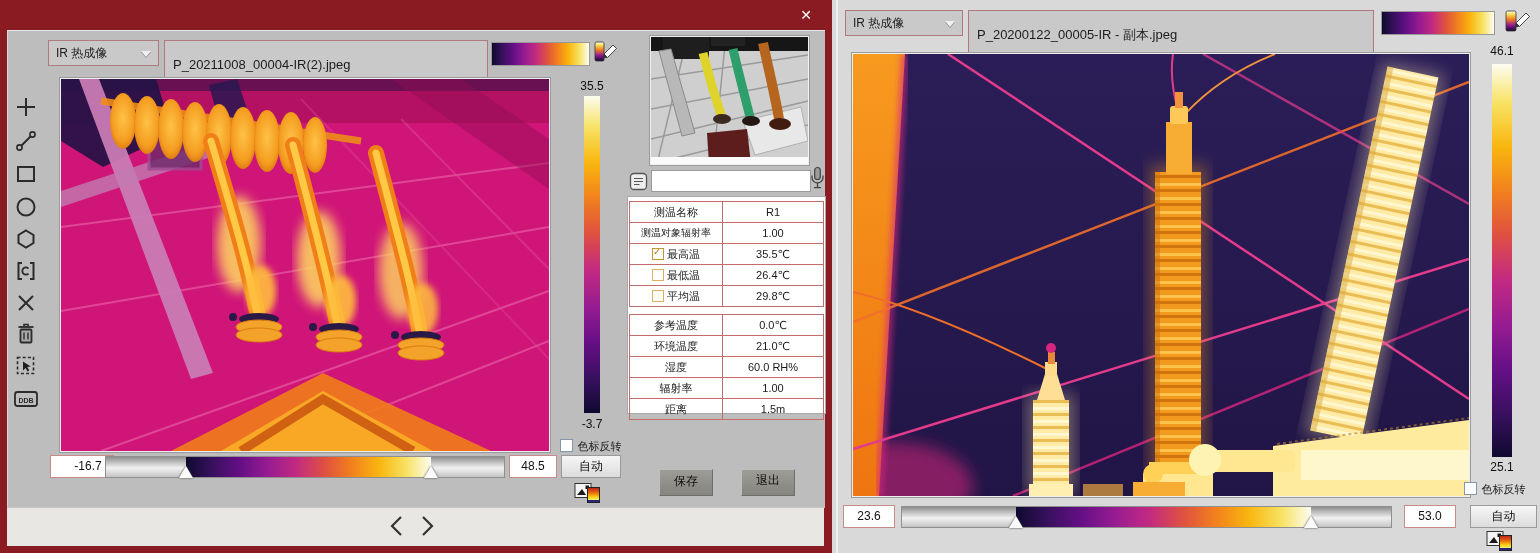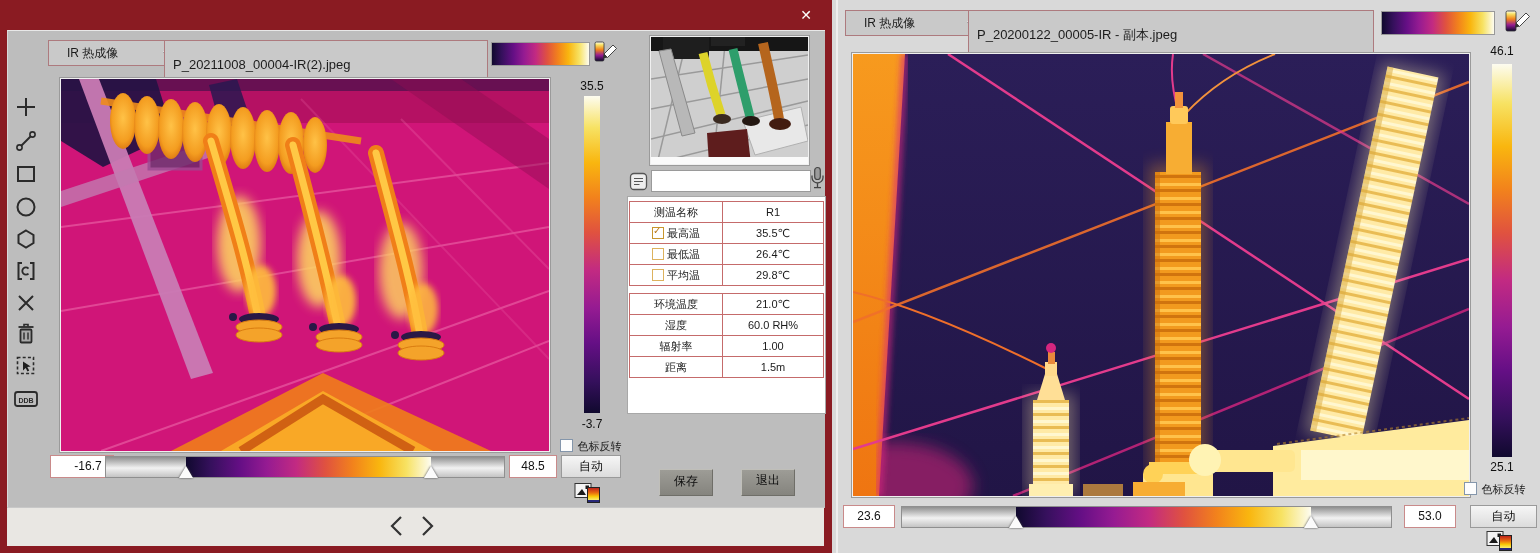--- a/index.html
+++ b/index.html
@@ -6,21 +6,21 @@
   body{width:1540px;height:553px;position:relative;overflow:hidden;
        font-family:"Liberation Sans","DejaVu Sans",sans-serif;background:#d9d9d9;}
   .abs{position:absolute;}
   
   .win{left:0;top:0;width:832px;height:553px;background:#8a1b22;}
   .win-body{left:7px;top:30px;width:817px;height:477px;background:#bdbdbd;border-top:1px solid #e8e8e8;border-left:1px solid #d8d8d8;}
   .win-nav{left:7px;top:507px;width:817px;height:38px;background:#e9e7e3;border-top:1px solid #c8c8c8;}
   .close-x{left:795px;top:5px;width:22px;height:20px;color:#fff;font-size:14px;font-weight:bold;text-align:center;line-height:20px;cursor:default;}
   
   .graybox{background:#c9c9c9;border:1px solid #ad7a7e;color:#1c1c1c;font-size:13px;line-height:24px;padding:12px 8px;white-space:nowrap;overflow:hidden;}
-  .dropdown{background:#c9c9c9;border:1px solid #ad7a7e;color:#1c1c1c;font-size:12px;line-height:24px;padding:0 18px;}
+  .dropdown{background:#c9c9c9;border:1px solid #ad7a7e;color:#1c1c1c;font-size:12px;line-height:24px;padding:0 7px;}
   .dd-arrow{position:absolute;right:7px;top:10px;width:0;height:0;border-left:5px solid transparent;border-right:5px solid transparent;border-top:6px solid #efefef;filter:drop-shadow(0 1px 0 #888);}
   .ibw-h{background:linear-gradient(90deg,#10092e 0%,#35105c 10%,#650f85 22%,#951b92 33%,#c22a82 45%,#e0523f 57%,#f2821c 68%,#f9b60f 79%,#f7e263 90%,#fdfcf0 100%);}
   .ibw-v{background:linear-gradient(0deg,#10092e 0%,#35105c 10%,#650f85 22%,#951b92 33%,#c22a82 45%,#e0523f 57%,#f2821c 68%,#f9b60f 79%,#f7e263 90%,#fdfcf0 100%);}
   .valbox{background:#fff;border:1px solid #c98a8a;font-size:12px;color:#111;text-align:center;line-height:21px;}
   .autobtn{background:linear-gradient(#f6f6f6,#dcdcdc);border:1px solid #9a9a9a;font-size:12px;color:#111;text-align:center;line-height:21px;}
   .track{background:linear-gradient(180deg,#8f8f8f,#f2f2f2 55%,#c4c4c4);border:1px solid #8f8f8f;}
   .track-grad{position:absolute;top:0;height:100%;background:linear-gradient(90deg,#10092e 0%,#35105c 10%,#650f85 22%,#951b92 33%,#c22a82 45%,#e0523f 57%,#f2821c 68%,#f9b60f 79%,#f7e263 90%,#fdfcf0 100%);}
   .handle{position:absolute;bottom:-1px;width:0;height:0;border-left:7px solid transparent;border-right:7px solid transparent;border-bottom:12px solid #fbfbfb;filter:drop-shadow(0 0 1px #444);transform:translateX(-50%);}
   .cb-label{font-size:11px;color:#222;line-height:13px;font-family:Liberation Serif, serif;}
   .cb-box{width:11px;height:11px;background:#fdfdfd;border:1px solid #8496ab;display:inline-block;}
@@ -267,20 +267,24 @@
 </svg>
 
 <div class="abs tpanel" style="left:627px;top:196px;width:197px;height:216px;">
   <table class="meas" style="margin:4px auto 0;">
     <tbody>
         <tr>
       <td class="lab">测温名称</td>
       <td class="val">R1</td>
     </tr>
     <tr>
+      <td class="lab" style="font-size:10px;">测温对象辐射率</td>
+      <td class="val">1.00</td>
+    </tr>
+    <tr>
       <td class="lab">
             <span class="lab-flex">
               <span class="rowchk checked"></span>
               <span>最高温</span>
             </span>
           </td>
       <td class="val">35.5℃</td>
     </tr>
     <tr>
       <td class="lab">
@@ -297,20 +301,24 @@
               <span class="rowchk"></span>
               <span>平均温</span>
             </span>
           </td>
       <td class="val">29.8℃</td>
     </tr>
   </tbody>
     </table>
   <table class="meas" style="margin:7px auto 0;">
     <tbody>
+        <tr>
+          <td class="lab">参考温度</td>
+          <td class="val">0.0℃</td>
+        </tr>
     <tr>
           <td class="lab">环境温度</td>
           <td class="val">21.0℃</td>
         </tr>
     <tr>
           <td class="lab">湿度</td>
           <td class="val">60.0 RH%</td>
         </tr>
     <tr>
           <td class="lab">辐射率</td>

